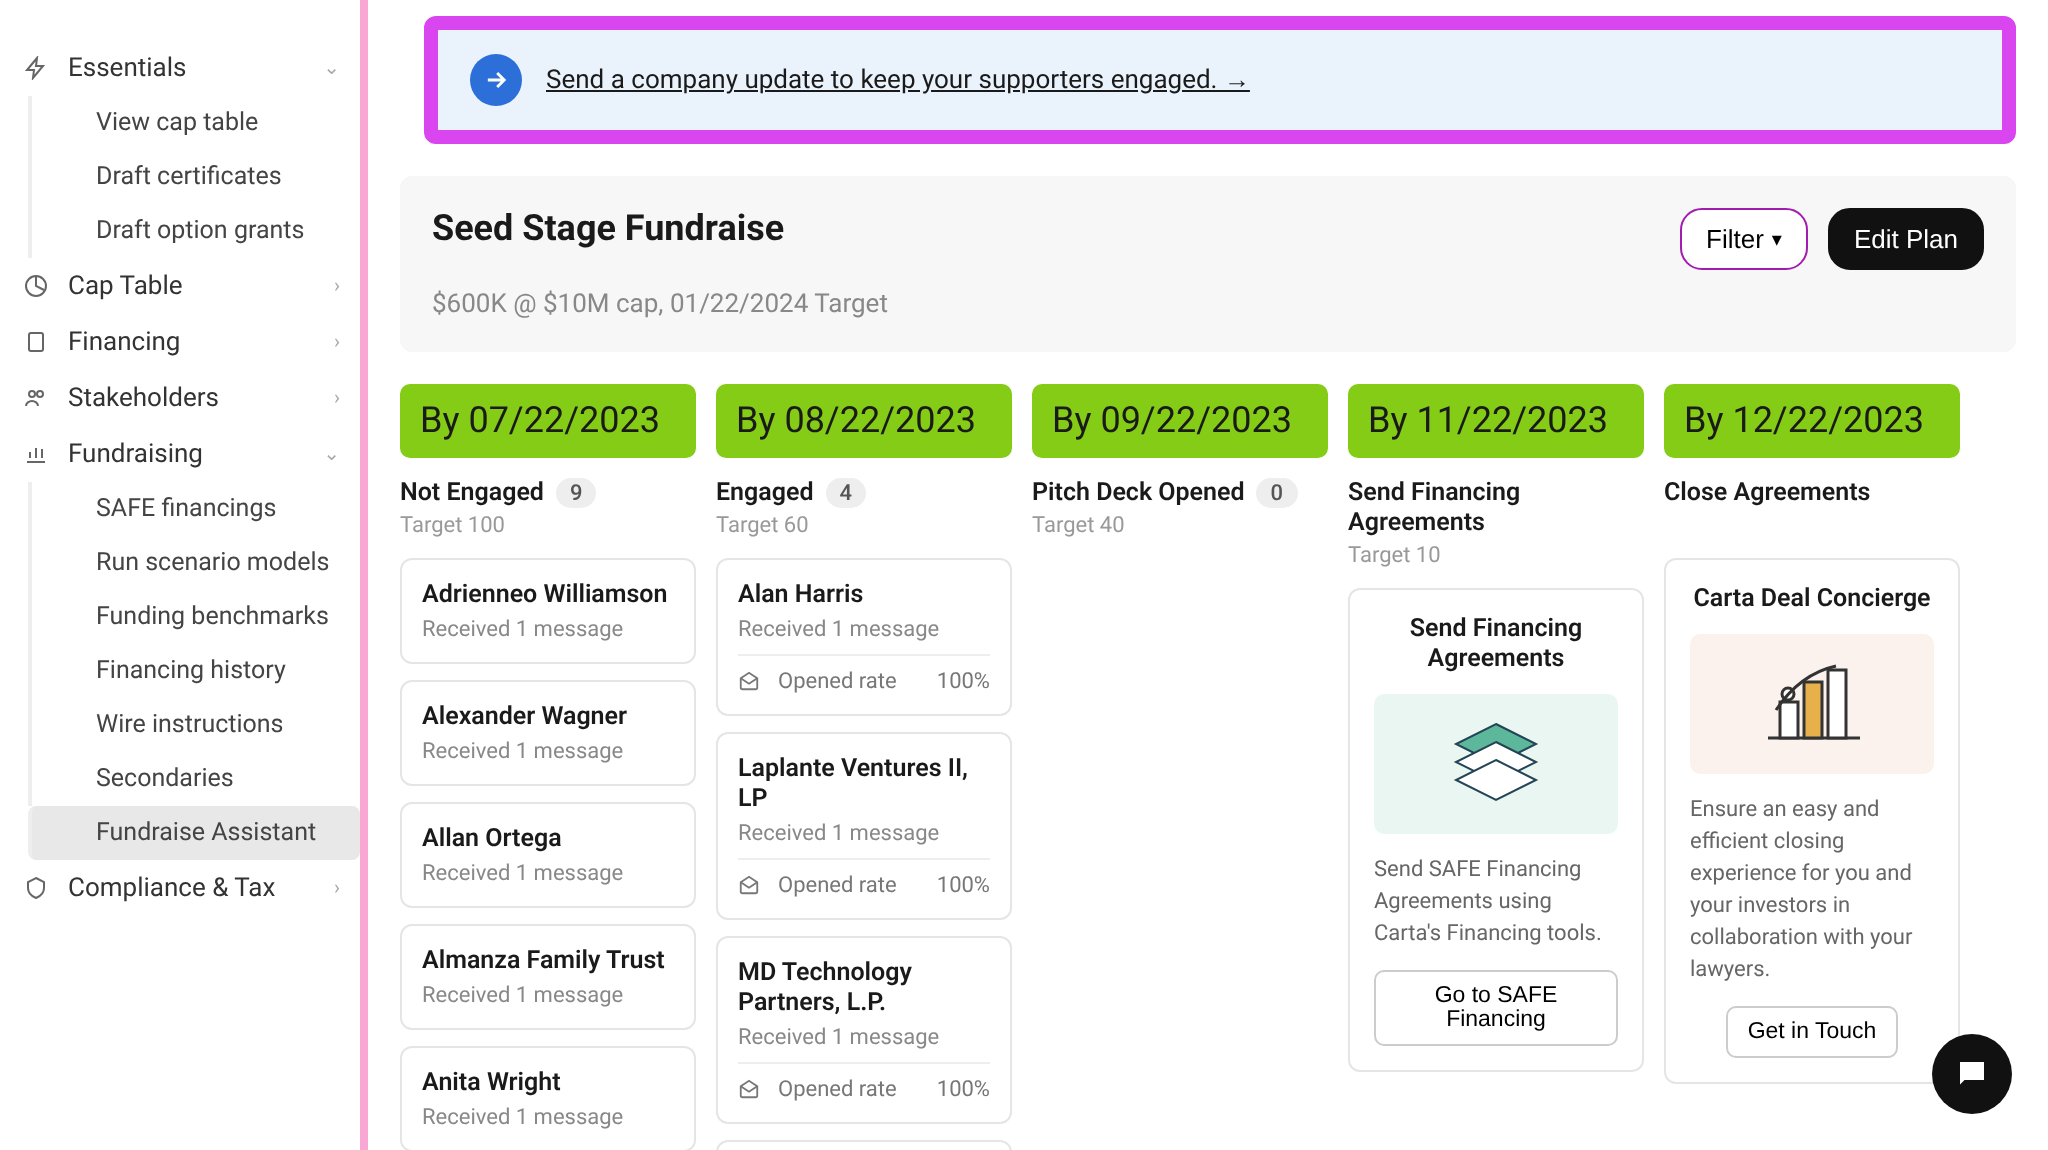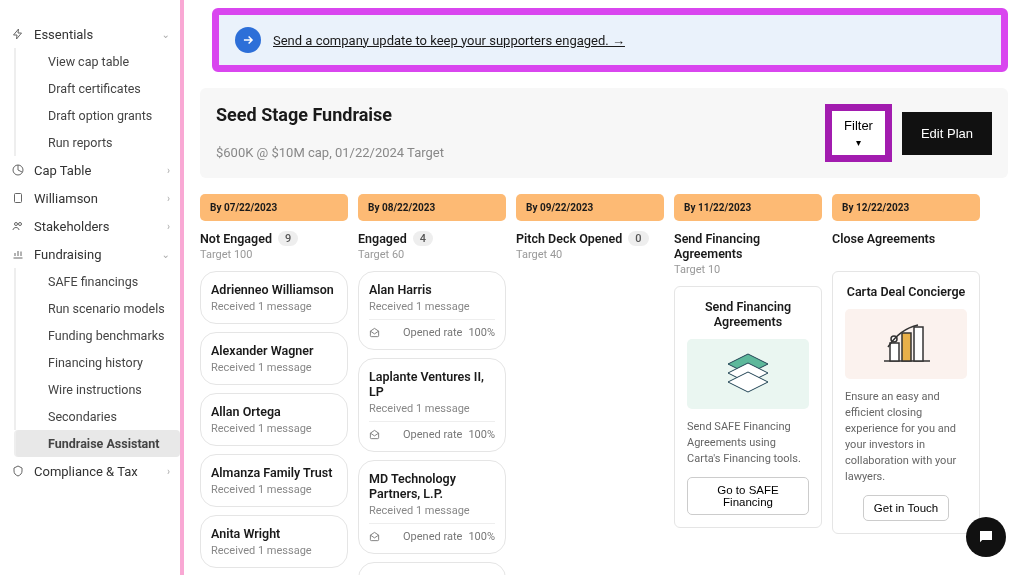--- a/index.html
+++ b/index.html
@@ -1,45 +1,45 @@
 <!DOCTYPE html>
 <html><head>
 <meta charset="utf-8">
 <style>
 * { box-sizing: border-box; margin: 0; padding: 0; }
 body { font-family: -apple-system, BlinkMacSystemFont, "Segoe UI", Roboto, sans-serif; color: #1a1a1a; background: #fff; font-size: 13px; }
 .app { display: flex; height: 100vh; overflow: hidden; }
 .sidebar { width: 184px; border-right: 4px solid #f9a8d4; overflow-y: auto; padding: 20px 0; }
 .sidebar-item { display: flex; align-items: center; padding: 6px 10px; cursor: pointer; color: #333; position: relative; }
 .sidebar-item.sub { padding-left: 32px; font-size: 12.5px; color: #444; border-left: 2px solid #eee; margin-left: 14px; }
-.sidebar-item.sub.active { background: #e8e8e8; font-weight: 700; border-radius: 4px; }
+.sidebar-item.sub.active { background: #e8e8e8; font-weight: 400; border-radius: 4px; }
 .sidebar-item .icon { width: 16px; height: 16px; margin-right: 8px; display: inline-flex; align-items: center; justify-content: center; color: #666; }
 .sidebar-item .label { flex: 1; }
 .sidebar-item .chev { color: #aaa; font-size: 10px; }
 .main { flex: 1; overflow: auto; padding: 8px 16px 16px 16px; background: #fff; }
 .banner { background: #eaf2fb; border: 7px solid #d946ef; border-radius: 6px; padding: 12px 16px; display: flex; align-items: center; gap: 12px; margin-bottom: 16px; margin-left: 12px; }
 .banner .circle-icon { width: 26px; height: 26px; border-radius: 50%; background: #2d6fd8; display: flex; align-items: center; justify-content: center; color: #fff; font-size: 14px; }
 .banner a { color: #1a1a1a; font-size: 13px; }
 .header { background: #f7f7f7; border-radius: 6px; padding: 16px; display: flex; justify-content: space-between; align-items: flex-start; margin-bottom: 16px; }
 .header h1 { font-size: 18px; font-weight: 700; margin-bottom: 20px; }
 .header .sub { color: #888; font-size: 13px; }
 .header-actions { display: flex; gap: 10px; align-items: center; }
-.btn { border: 7px solid #a21caf; background: #fff; border-radius: 0; padding: 7px 12px; font-size: 13px; cursor: pointer; display: inline-flex; align-items: center; gap: 4px; flex-direction: column; }
+.btn { border: 1px solid #a21caf; background: #fff; border-radius: 11px; padding: 7px 12px; font-size: 13px; cursor: pointer; display: inline-flex; align-items: center; gap: 4px; }
 .btn.dark { background: #111; color: #fff; border-color: #111; }
 .columns { display: flex; gap: 10px; align-items: flex-start; }
 .col { width: 148px; flex-shrink: 0; }
-.col-header { background: #fdba74; border-radius: 5px; padding: 8px 10px; font-size: 10px; font-weight: 700; margin-bottom: 10px; }
+.col-header { background: #84cc16; border-radius: 5px; padding: 8px 10px; font-size: 18px; font-weight: 400; margin-bottom: 10px; }
 .stage-row { display: flex; align-items: center; gap: 6px; font-size: 12.5px; font-weight: 600; margin-bottom: 2px; }
 .badge { background: #eee; border-radius: 9px; padding: 1px 7px; font-size: 11px; font-weight: 500; color: #555; }
 .target { font-size: 11px; color: #999; margin-bottom: 10px; }
-.card { border: 1px solid #e5e5e5; border-radius: 16px; padding: 10px; margin-bottom: 8px; }
+.card { border: 1px solid #e5e5e5; border-radius: 6px; padding: 10px; margin-bottom: 8px; }
 .card .name { font-weight: 600; font-size: 12.5px; margin-bottom: 3px; }
 .card .meta { font-size: 11px; color: #888; }
 .metric-row { display: flex; justify-content: space-between; align-items: center; border-top: 1px solid #eee; padding-top: 6px; margin-top: 6px; font-size: 11px; color: #777; }
-.metric-row .metric-left { display: flex; align-items: center; gap: 23px; }
+.metric-row .metric-left { display: flex; align-items: center; gap: 9px; }
 .info-card { border: 1px solid #e5e5e5; border-radius: 6px; padding: 12px; }
 .info-card .title { font-weight: 600; font-size: 12.5px; margin-bottom: 10px; text-align: center; }
 .illus { background: #eaf6f1; border-radius: 5px; height: 70px; display: flex; align-items: center; justify-content: center; margin-bottom: 10px; }
 .illus.pink { background: #fbf2ee; }
 .info-card .desc { font-size: 11px; color: #666; line-height: 1.45; margin-bottom: 10px; }
 .info-card .card-btn { display: block; margin: 0 auto; border: 1px solid #ccc; background: #fff; border-radius: 5px; padding: 6px 10px; font-size: 11.5px; cursor: pointer; }
 .chat-fab { position: fixed; bottom: 18px; right: 18px; width: 40px; height: 40px; border-radius: 50%; background: #111; color: #fff; display: flex; align-items: center; justify-content: center; cursor: pointer; }
 svg { display: block; }
 </style>
 </head>
@@ -59,41 +59,38 @@
     </div>
     <div class="sidebar-item sub">
         <span>View cap table</span>
       </div>
     <div class="sidebar-item sub">
         <span>Draft certificates</span>
       </div>
     <div class="sidebar-item sub">
         <span>Draft option grants</span>
       </div>
-    <div class="sidebar-item sub">
-        <span>Run reports</span>
-      </div>
 
     <div class="sidebar-item">
       <span class="icon">
           <svg width="12" height="12" viewBox="0 0 24 24" fill="none" stroke="currentColor" stroke-width="2">
             <path d="M12 2v10l8 4"></path>
             <circle cx="12" cy="12" r="10"></circle>
           </svg>
         </span>
       <span class="label">Cap Table</span>
       <span class="chev">›</span>
     </div>
     <div class="sidebar-item">
       <span class="icon">
           <svg width="12" height="12" viewBox="0 0 24 24" fill="none" stroke="currentColor" stroke-width="2">
             <rect x="5" y="3" width="14" height="18" rx="2"></rect>
           </svg>
         </span>
-      <span class="label">Williamson</span>
+      <span class="label">Financing</span>
       <span class="chev">›</span>
     </div>
     <div class="sidebar-item">
       <span class="icon">
           <svg width="12" height="12" viewBox="0 0 24 24" fill="none" stroke="currentColor" stroke-width="2">
             <circle cx="8" cy="8" r="3"></circle>
             <circle cx="16" cy="8" r="3"></circle>
             <path d="M2 20c0-3 3-5 6-5s6 2 6 5"></path>
           </svg>
         </span>

